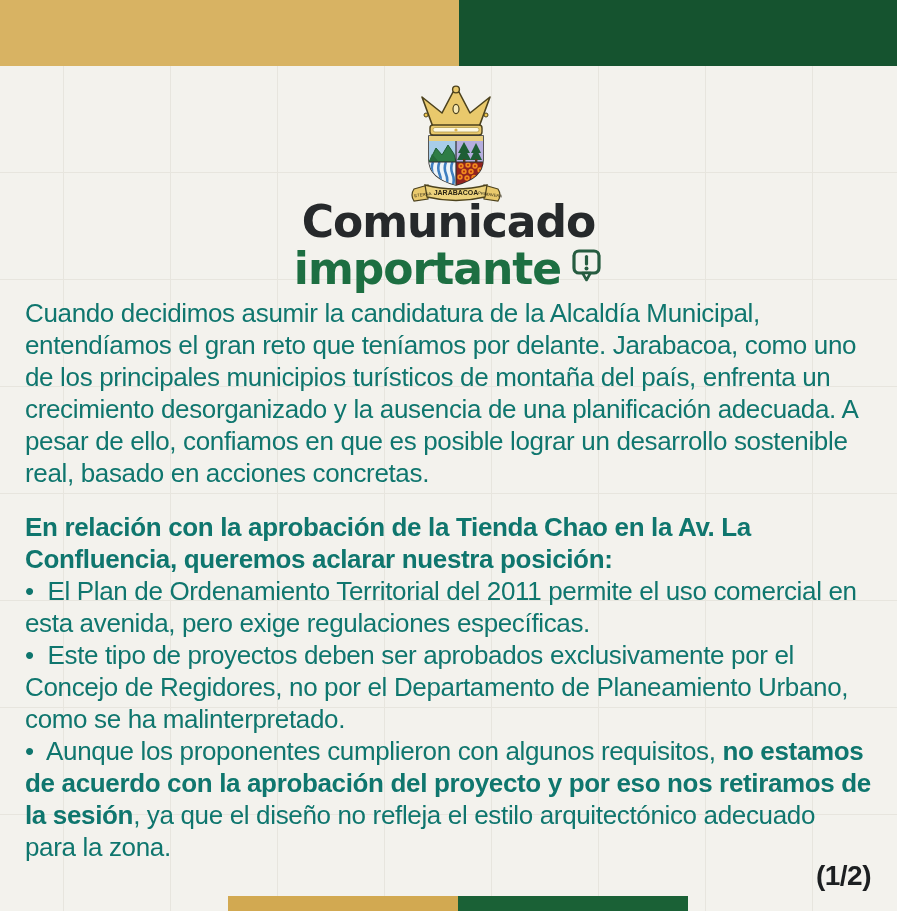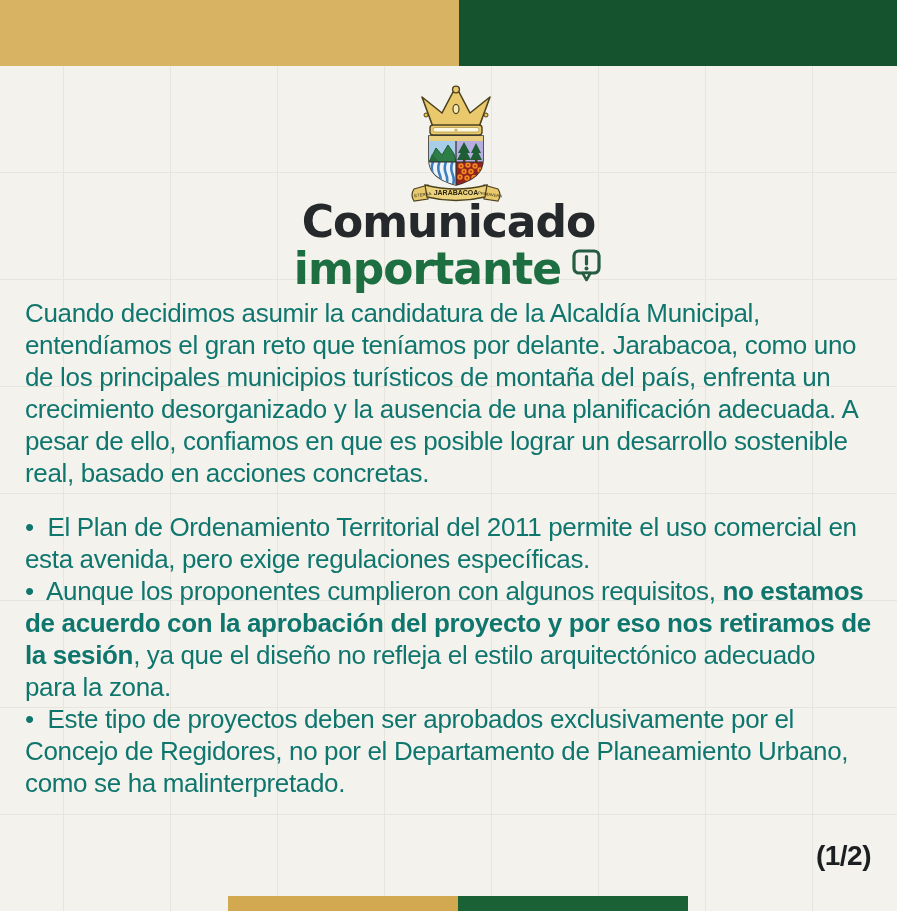--- a/index.html
+++ b/index.html
@@ -28,21 +28,21 @@
     letter-spacing:-1px;line-height:44px;
   }
   .body-text{
     position:absolute;top:297px;left:25px;width:846px;
     font-size:26px;line-height:32px;letter-spacing:-0.35px;color:#0f766e;
   }
   .para{margin:0;}
   .para.gap-after{margin-bottom:22px;}
   .b{font-weight:bold;}
   .page-indicator{
-    position:absolute;top:840px;right:26px;
+    position:absolute;top:860px;right:26px;
     font-size:28px;font-weight:bold;color:#1c1f21;letter-spacing:-0.5px;
   }
   .bottombar{position:absolute;top:896px;left:228px;width:460px;height:15px;display:flex;}
   .bottombar .gold{width:230px;height:100%;}
   .bottombar .green{flex:1;height:100%;}
 </style>
 </head>
 <body>
 
 <div class="topbar">
@@ -137,23 +137,24 @@
       <rect x="4" y="4" width="25" height="22" rx="5" fill="none" stroke="#265c40" stroke-width="3.2"></rect>
       <path d="M12.5,26 h8 l-4,7 z" fill="#f3f2ed" stroke="#265c40" stroke-width="2.6" stroke-linejoin="round"></path>
       <line x1="16.5" y1="9.5" x2="16.5" y2="17" stroke="#265c40" stroke-width="3.2" stroke-linecap="round"></line>
       <circle cx="16.5" cy="21.5" r="2" fill="#265c40"></circle>
     </svg>
   </div>
 </div>
 
 <div class="body-text">
     <p class="para gap-after"><span>Cuando decidimos asumir la candidatura de la Alcaldía Municipal, entendíamos el gran reto que teníamos por delante. Jarabacoa, como uno de los principales municipios turísticos de montaña del país, enfrenta un crecimiento desorganizado y la ausencia de una planificación adecuada. A pesar de ello, confiamos en que es posible lograr un desarrollo sostenible real, basado en acciones concretas.</span></p>
+    <p class="para"><span class="b">En relación con la aprobación de la Tienda Chao en la Av. La Confluencia, queremos aclarar nuestra posición:</span></p>
     <p class="para"><span>•&nbsp; El Plan de Ordenamiento Territorial del 2011 permite el uso comercial en esta avenida, pero exige regulaciones específicas.</span></p>
+    <p class="para"><span>•&nbsp; Este tipo de proyectos deben ser aprobados exclusivamente por el Concejo de Regidores, no por el Departamento de Planeamiento Urbano, como se ha malinterpretado.</span></p>
     <p class="para"><span>•&nbsp; Aunque los proponentes cumplieron con algunos requisitos, </span><span class="b">no estamos de acuerdo con la aprobación del proyecto y por eso nos retiramos de la sesión</span><span>, ya que el diseño no refleja el estilo arquitectónico adecuado para la zona.</span></p>
-    <p class="para"><span>•&nbsp; Este tipo de proyectos deben ser aprobados exclusivamente por el Concejo de Regidores, no por el Departamento de Planeamiento Urbano, como se ha malinterpretado.</span></p>
   </div>
 
 <div class="page-indicator">(1/2)</div>
 
 <div class="bottombar">
   <div class="gold" style="background:#d2a951"></div>
   <div class="green" style="background:#1a6136"></div>
 </div>
 
 </body></html>

